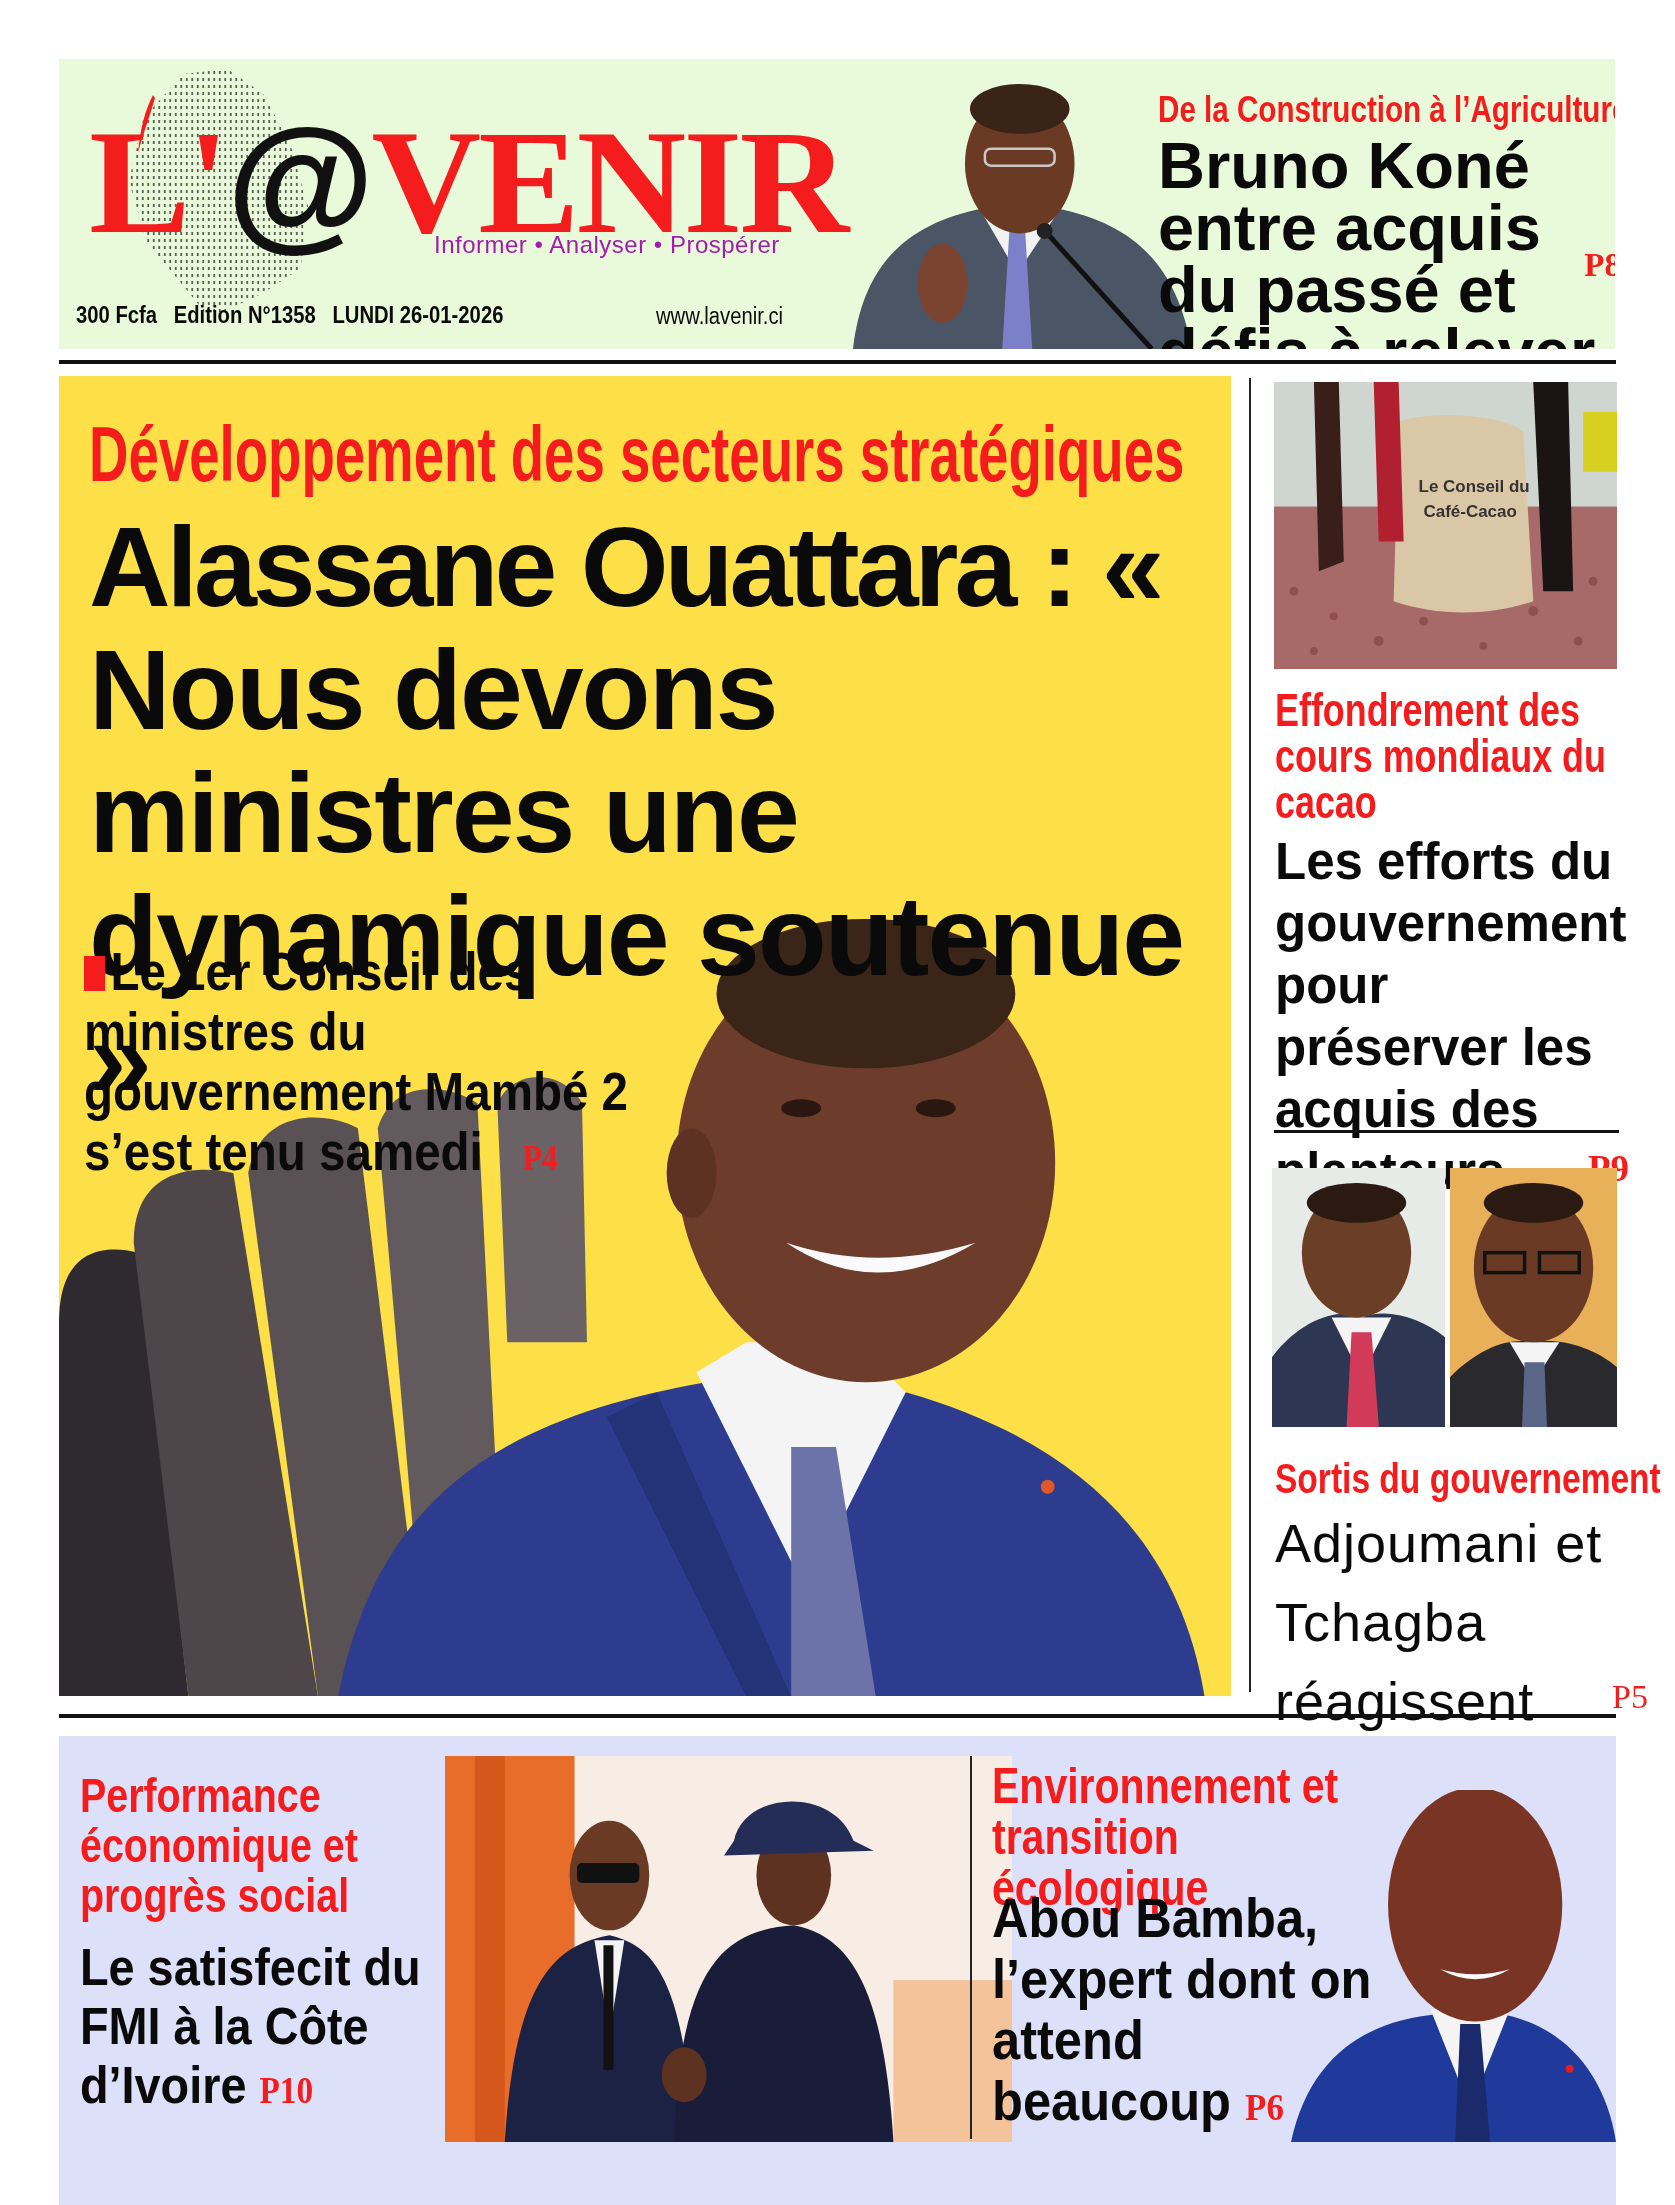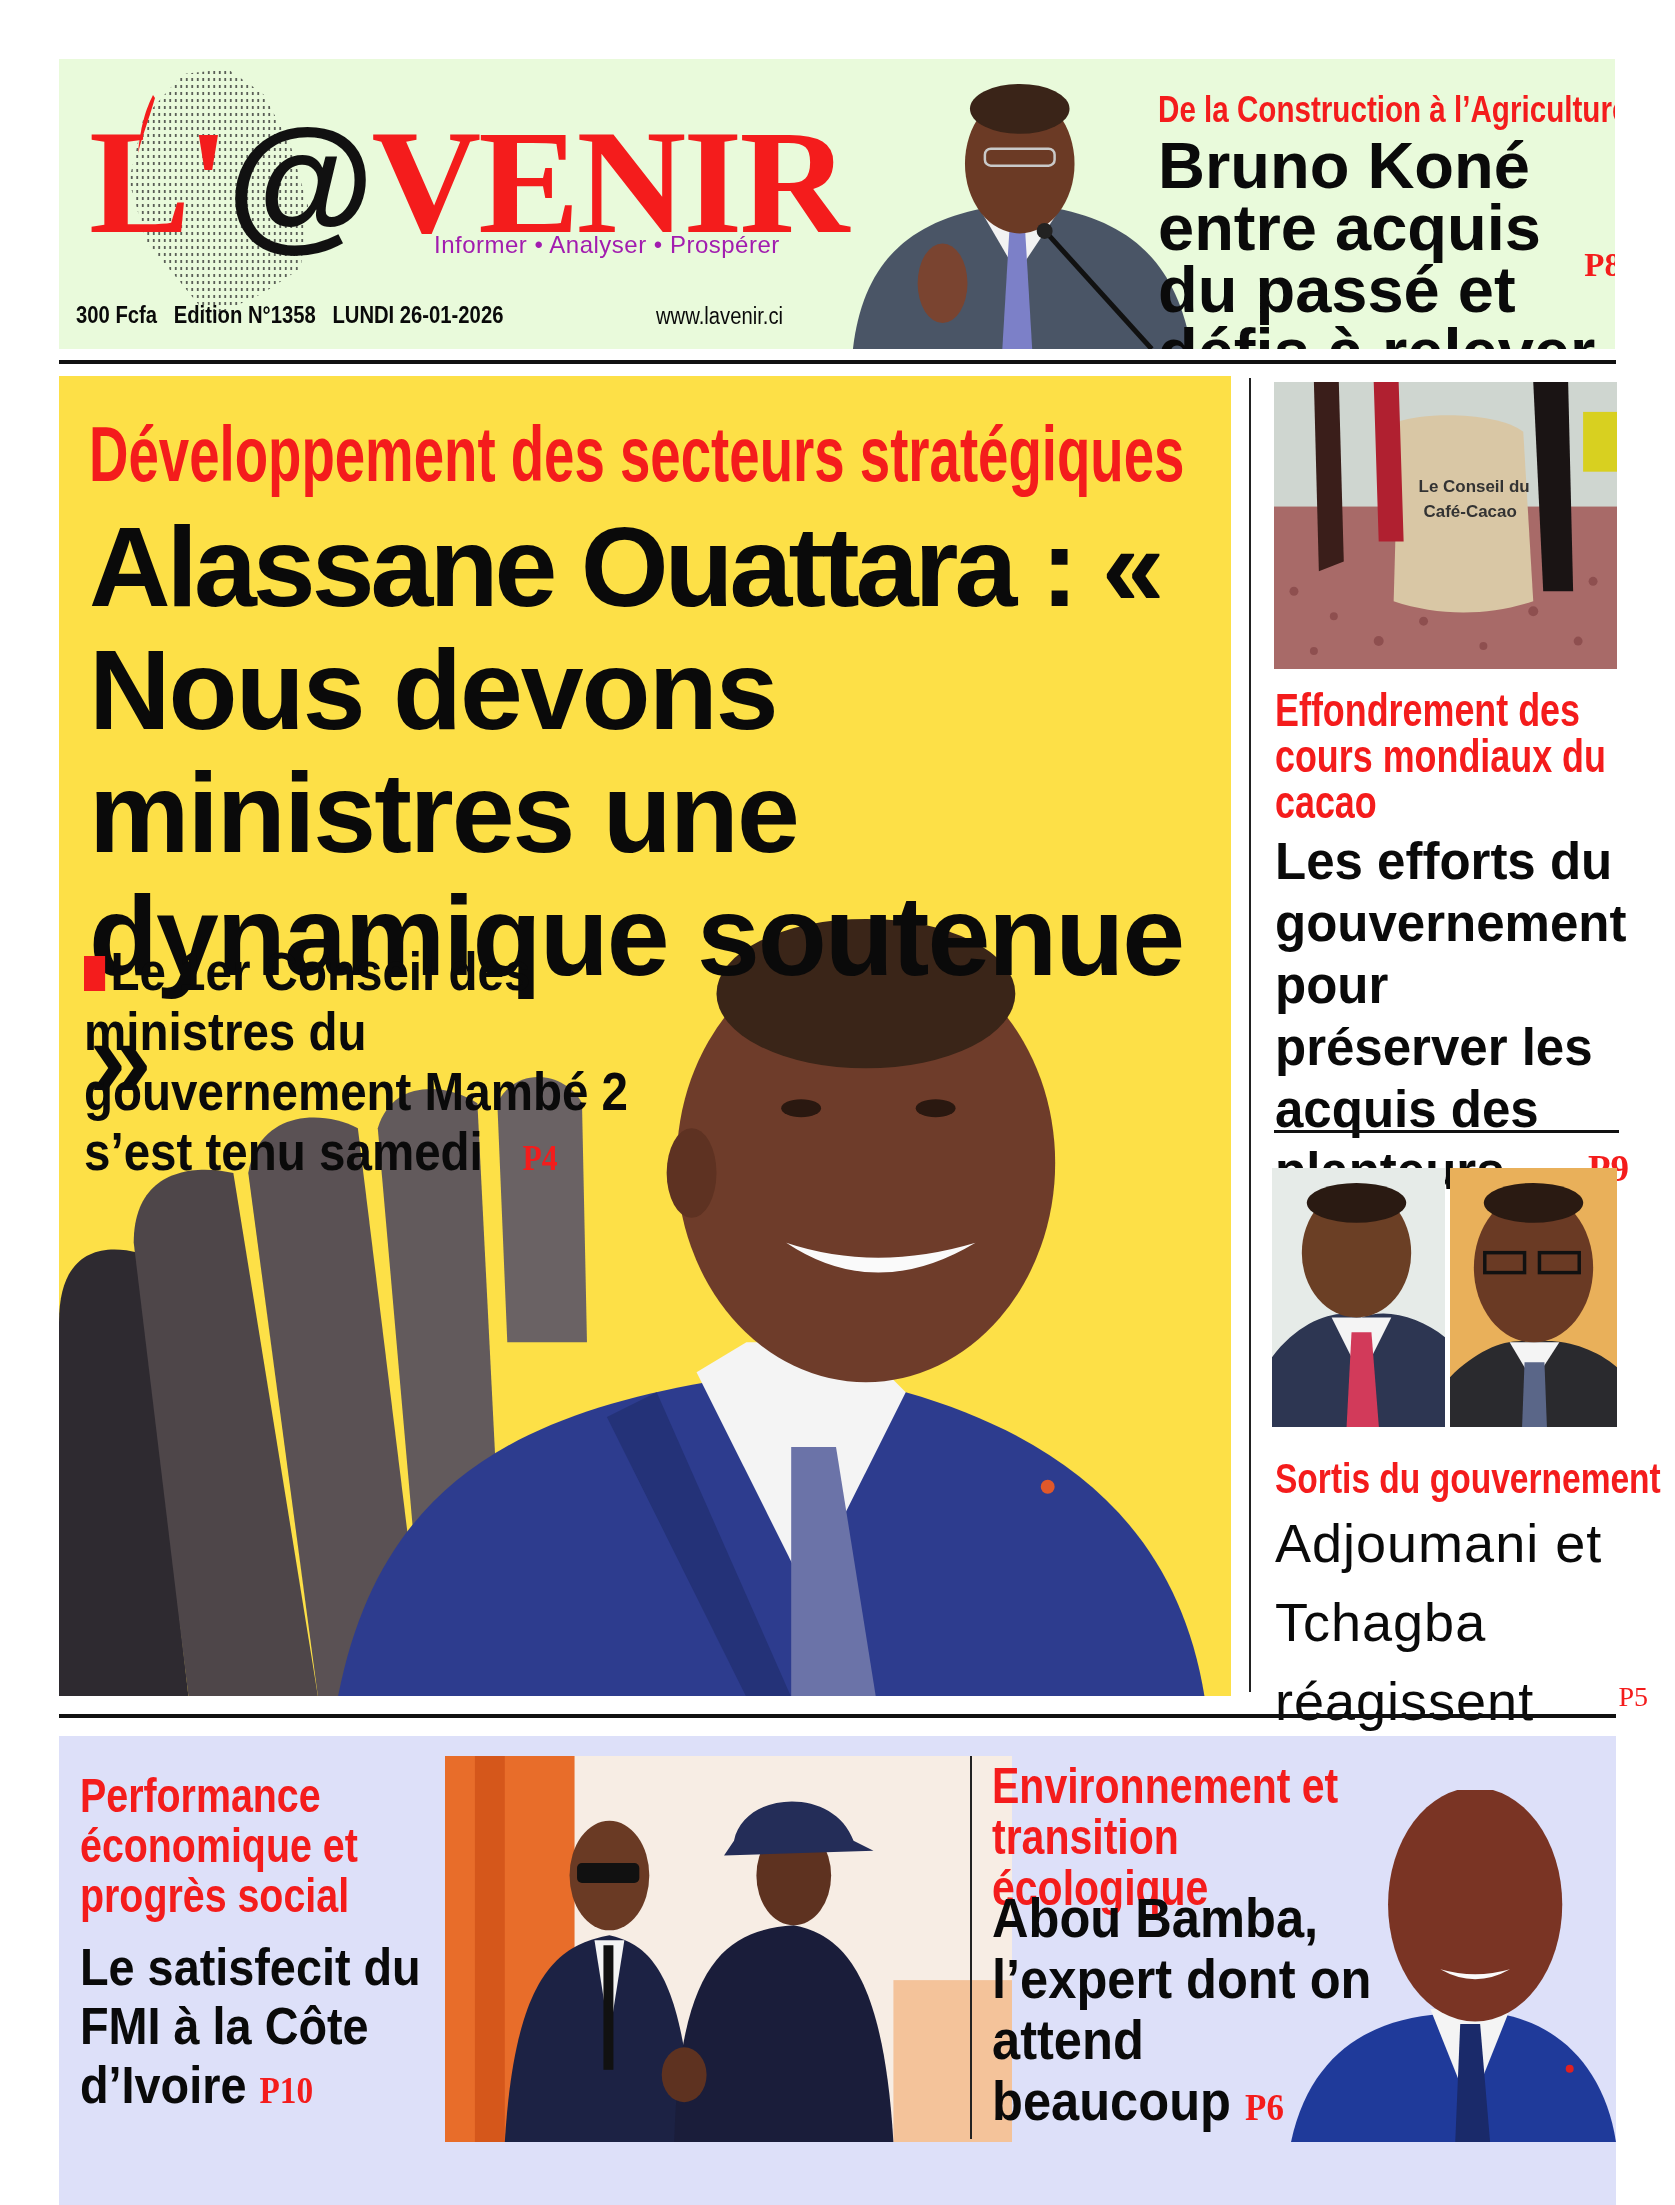--- a/index.html
+++ b/index.html
@@ -57,21 +57,21 @@
   #cacao-kicker { font-size:46px; line-height:46px; font-weight:bold; transform:scaleX(.78); transform-origin:left; width:448px; }
   #cacao-headline { font-size:51px; line-height:62px; font-weight:bold; margin-top:6px; position:relative; }
   #cacao-page { position:absolute; right:-5px; bottom:3px; font-size:37px; font-family:"Liberation Serif", serif; }
 
   #rule-right { left:1274px; top:1130px; width:345px; height:3px; background:#111; }
   #portrait-1 { left:1272px; top:1168px; width:173px; height:259px; }
   #portrait-2 { left:1450px; top:1168px; width:167px; height:259px; }
   #exits-story { left:1275px; top:1454px; width:358px; }
   #exits-kicker { font-size:43px; line-height:48px; font-weight:bold; white-space:nowrap; transform:scaleX(.78); transform-origin:left; }
   #exits-headline { font-size:54px; line-height:79px; font-weight:400; margin-top:2px; letter-spacing:1px; position:relative; }
-  #exits-page { position:absolute; right:-15px; bottom:5px; font-size:28px; font-family:"Liberation Serif", serif; letter-spacing:0; }
+  #exits-page { position:absolute; right:-15px; bottom:5px; font-size:34px; font-family:"Liberation Serif", serif; letter-spacing:0; }
 
   #rule-bottom { left:59px; top:1714px; width:1557px; height:4px; background:#111; }
 
   
   #bottom { left:59px; top:1736px; width:1557px; height:504px; background:#dde0f9; overflow:hidden; }
   #imf-kicker { left:21px; top:35px; width:398px; font-size:48px; line-height:50px; font-weight:bold; transform:scaleX(.82); transform-origin:left; }
   #imf-headline { left:21px; top:202px; width:398px; font-size:52px; line-height:59px; font-weight:bold; transform:scaleX(.90); transform-origin:left; }
   #imf-headline .pg { font-size:37px; font-family:"Liberation Serif", serif; }
   #imf-photo { left:386px; top:20px; width:567px; height:386px; }
   #vdiv-bottom { left:911px; top:20px; width:2px; height:383px; background:#222; }

